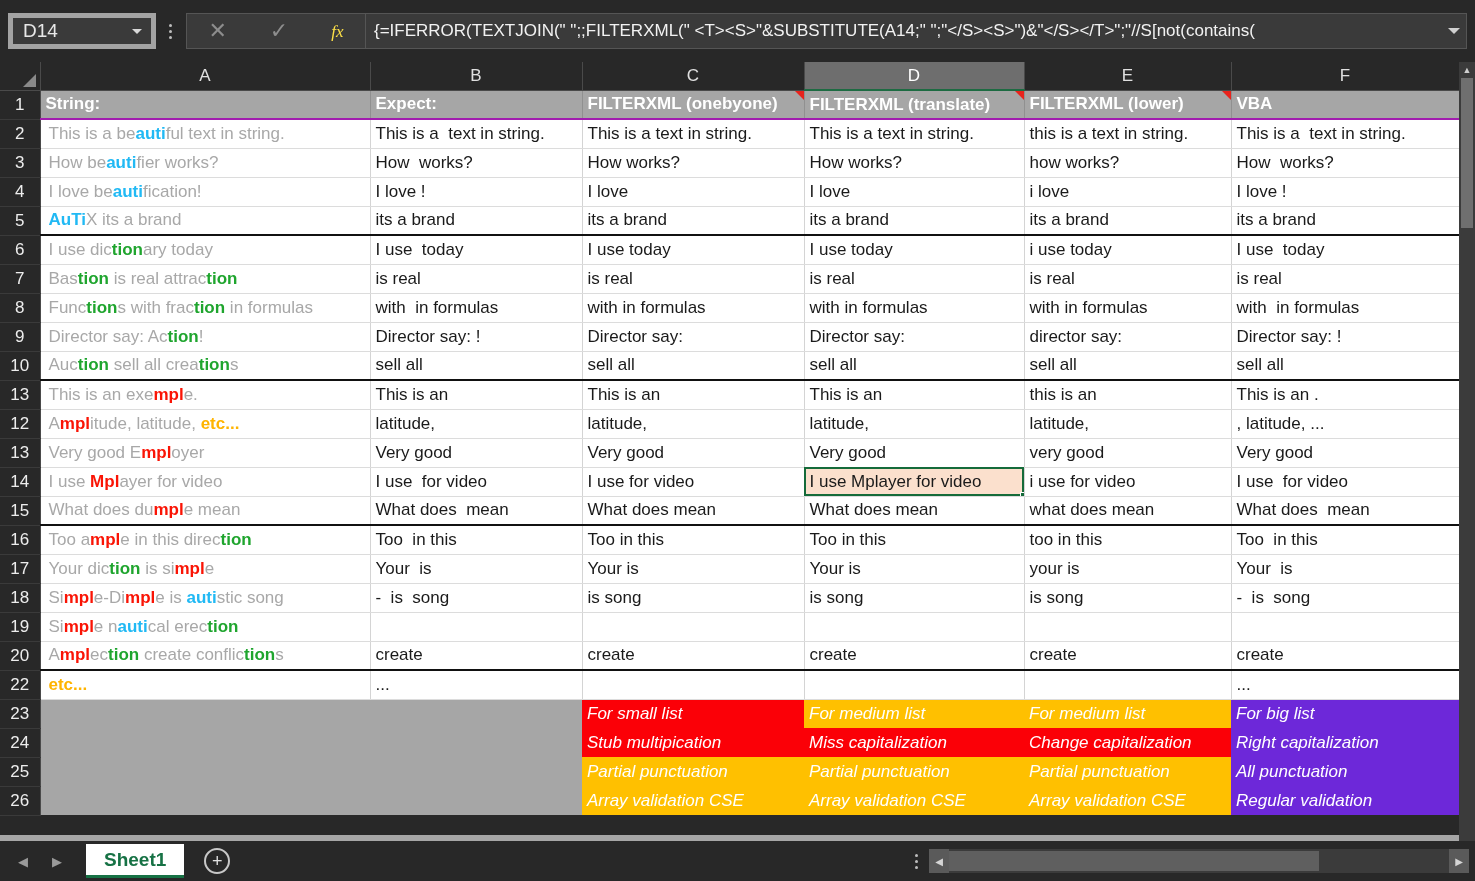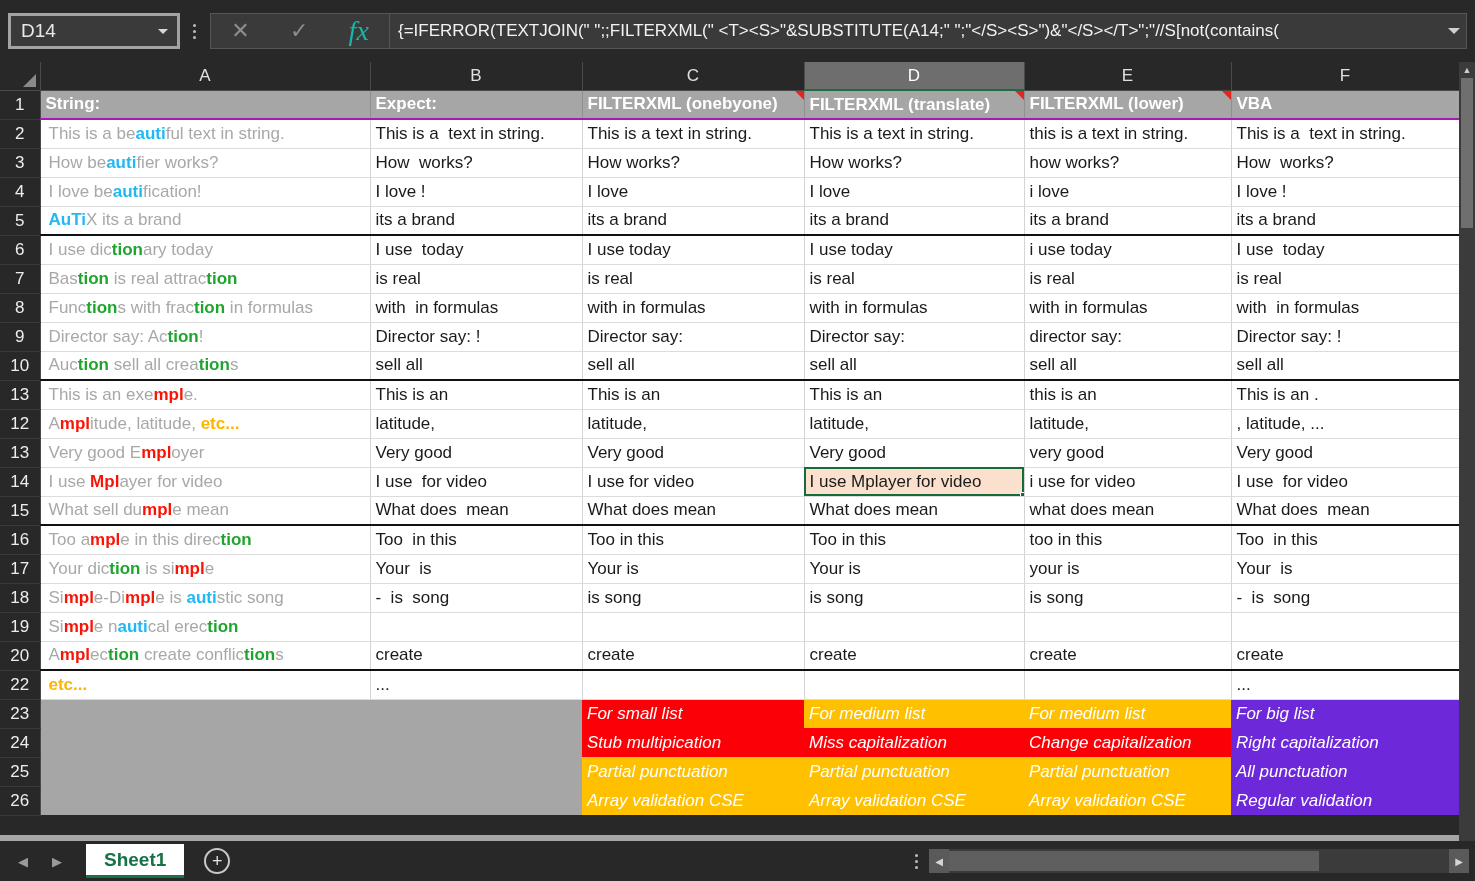--- a/index.html
+++ b/index.html
@@ -13,23 +13,23 @@
   
   #formula-bar {
     height: 62px;
     background: #282828;
     display: flex;
     align-items: center;
     padding: 0 8px;
     gap: 0;
   }
   #name-box {
-    width: 172px; height: 36px;
+    width: 148px; height: 36px;
     background: #3a3a3a;
-    border: 3px solid #a3a3a3;
+    border: 5px solid #a3a3a3;
     color: #e8e8e8;
     font-size: 19px;
     display: flex; align-items: center;
     padding: 0 10px;
     position: relative;
   }
   #name-box .nb-caret {
     position: absolute; right: 9px; top: 50%;
     width: 0; height: 0;
     border-left: 5px solid transparent;
@@ -47,21 +47,21 @@
 
   #fx-group {
     width: 180px; height: 36px;
     background: #3a3a3a;
     border: 1px solid #555;
     display: flex; align-items: center; justify-content: space-around;
     color: #8d8d8d;
     margin-left: 2px;
   }
   #fx-group .fxbtn { font-size: 22px; line-height: 1; padding: 0 6px; }
-  #fx-group .fx-italic { font-style: italic; font-family: "Liberation Serif", serif; color: #14b8a6; font-size: 28px; }
+  #fx-group .fx-italic { font-style: italic; font-family: "Liberation Serif", serif; color: #fde047; font-size: 17px; }
 
   #formula-input {
     flex: 1; height: 36px;
     background: #3a3a3a;
     border: 1px solid #555;
     border-left: none;
     color: #f2f2f2;
     font-size: 17px;
     display: flex; align-items: center;
     padding: 0 8px;
@@ -445,21 +445,21 @@
           <td class="rowhead">14</td>
           <td class="cell colA"><span>I use </span><span class="hl-red">Mpl</span><span>ayer for video</span></td>
           <td class="cell">I use  for video</td>
           <td class="cell">I use for video</td>
           <td class="cell active">I use Mplayer for video<span class="fill-handle"></span></td>
           <td class="cell">i use for video</td>
           <td class="cell">I use  for video</td>
         </tr>
         <tr class="thickbottom">
           <td class="rowhead">15</td>
-          <td class="cell colA"><span>What sell du</span><span class="hl-red">mpl</span><span>e mean</span></td>
+          <td class="cell colA"><span>What does du</span><span class="hl-red">mpl</span><span>e mean</span></td>
           <td class="cell">What does  mean</td>
           <td class="cell">What does mean</td>
           <td class="cell">What does mean</td>
           <td class="cell">what does mean</td>
           <td class="cell">What does  mean</td>
         </tr>
         <tr>
           <td class="rowhead">16</td>
           <td class="cell colA"><span>Too a</span><span class="hl-red">mpl</span><span>e in this direc</span><span class="hl-green">tion</span></td>
           <td class="cell">Too  in this</td>

